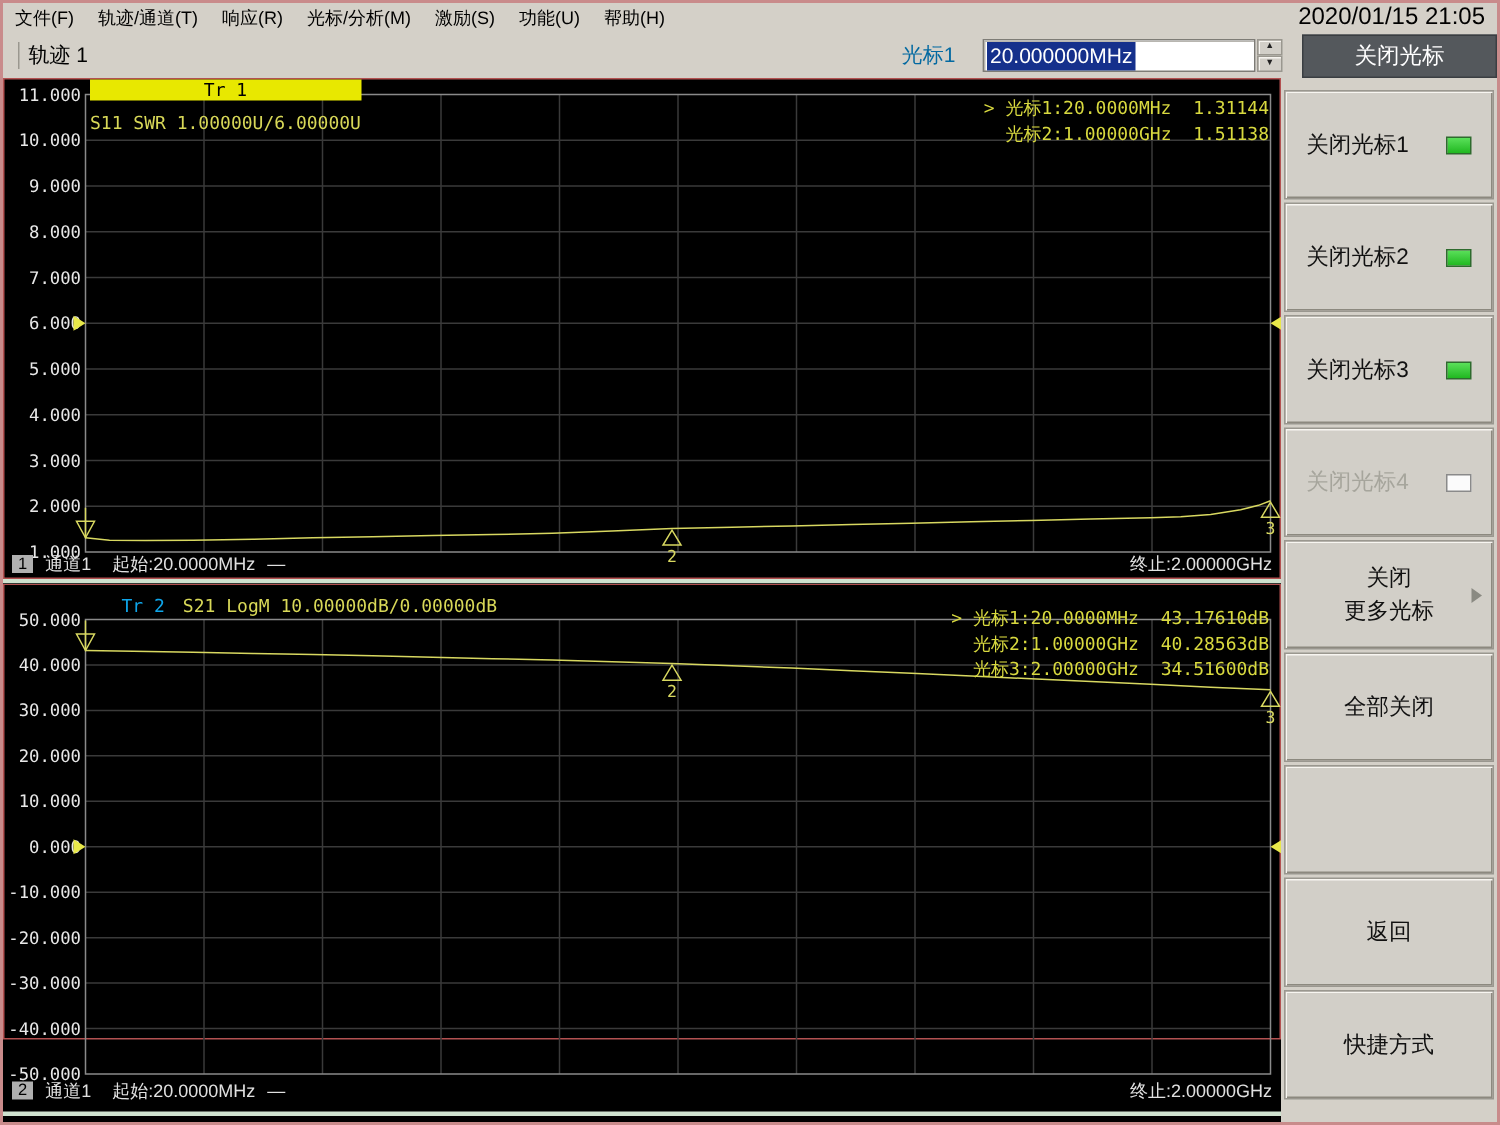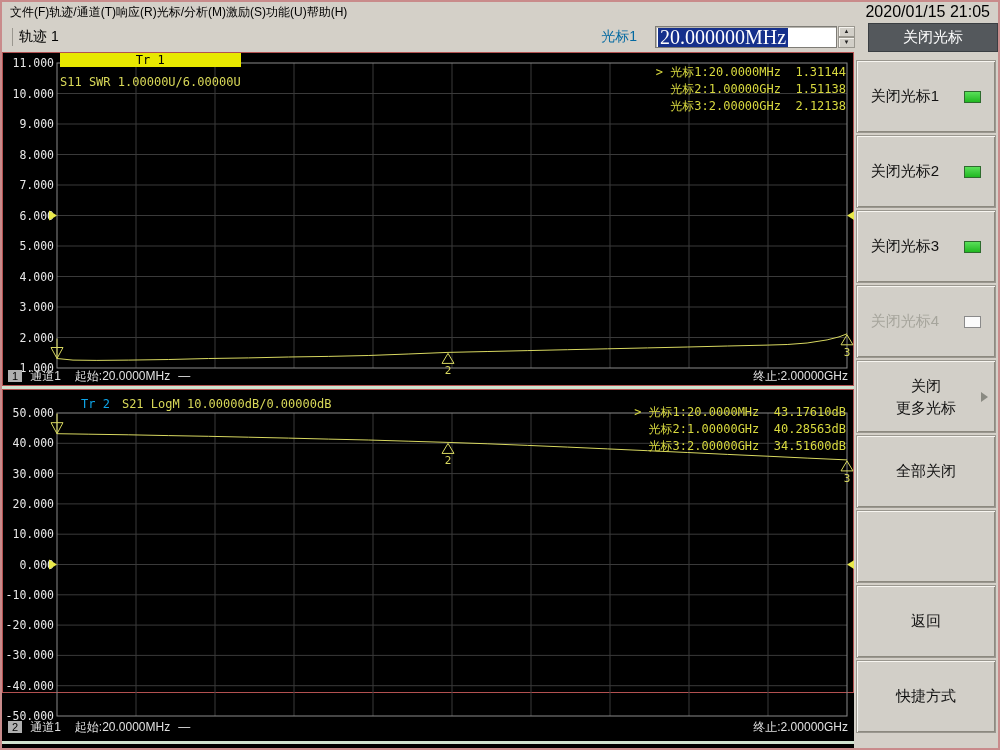--- a/index.html
+++ b/index.html
@@ -3,32 +3,32 @@
 <meta charset="utf-8">
 <style>
   html,body{margin:0;padding:0;background:#555;}
   .window{position:relative;width:1000px;height:750px;background:#d4d0c8;
     border:2px solid #c98b8b;box-sizing:border-box;overflow:hidden;
     font-family:"Liberation Sans",sans-serif;-webkit-font-smoothing:none;}
   button{font-family:inherit;cursor:pointer;}
 
   
   .menubar{position:absolute;left:0;top:0;right:0;height:20px;display:flex;align-items:center;
-    padding-left:8px;font-size:12px;color:#000;background:#d4d0c8;}
+    gap:16px;padding-left:8px;font-size:12px;color:#000;background:#d4d0c8;}
   .menu-item{white-space:nowrap;}
   .datetime{margin-left:auto;padding-right:8px;font-size:16px;}
 
   
   .toolbar{position:absolute;left:0;top:20px;right:0;height:30px;display:flex;align-items:center;
     background:#d4d0c8;padding-right:143px;box-sizing:border-box;}
   .trace-active-label{margin-left:10px;font-size:14px;color:#000;border-left:1px solid #9a978f;padding-left:6px;}
   .marker-name{margin-left:auto;font-size:14px;color:#0369a1;padding-right:18px;}
   .marker-input{width:182px;height:22px;background:#fff;border:1px solid #7e7c76;
     box-shadow:inset 1px 1px 0 #b8b6b0;display:flex;align-items:center;padding-left:2px;box-sizing:border-box;}
-  .marker-input .sel{background:#15308c;color:#fff;font-size:20px;padding:0 2px;line-height:19px;white-space:nowrap;font-family:Liberation Serif, serif;}
+  .marker-input .sel{background:#15308c;color:#fff;font-size:14px;padding:0 2px;line-height:19px;white-space:nowrap;}
   .spinner{width:17px;height:22px;display:flex;flex-direction:column;margin-left:1px;}
   .spin{flex:1;font-size:6px;line-height:5px;padding:0;background:#d2cfc8;border:1px solid #9a978f;
     box-shadow:inset 1px 1px 0 #f6f4ef;color:#222;}
 
   .close-marker{position:absolute;left:866px;top:21px;width:130px;height:29px;background:#54585c;
     color:#fff;border:1px solid #3a3e42;font-size:15px;}
 
   
   .charts-col{position:absolute;left:0;top:50px;width:852px;height:696px;background:#000;}
   .panel{position:absolute;left:0;width:852px;background:#000;box-shadow:inset 0 0 0 1px #b35151;}
@@ -152,21 +152,20 @@
             <text x="845" y="303.79791" fill="#d8d860" stroke="none" font-size="11" font-family="&quot;DejaVu Sans Mono&quot;,monospace" text-anchor="middle">3</text>
           </g>
         </svg>
       <div class="trace-title">
         <button class="trace-badge">Tr 1</button>
         <span class="trace-meas">S11 SWR 1.00000U/6.00000U</span>
       </div>
       <div class="readout" id="readout1">
           <div class="readout-row">&gt; 光标1:20.0000MHz  1.31144</div>
           <div class="readout-row">光标2:1.00000GHz  1.51138</div>
-          <div class="readout-row">光标3:2.00000GHz  2.12138</div>
         </div>
       <div class="status-row">
         <span class="chan-badge">1</span>
         <span>通道1</span>
         <span class="chan-start">起始:20.0000MHz</span>
         <span class="chan-dash">—</span>
         <span class="chan-stop">终止:2.00000GHz</span>
       </div>
     </div>
 

